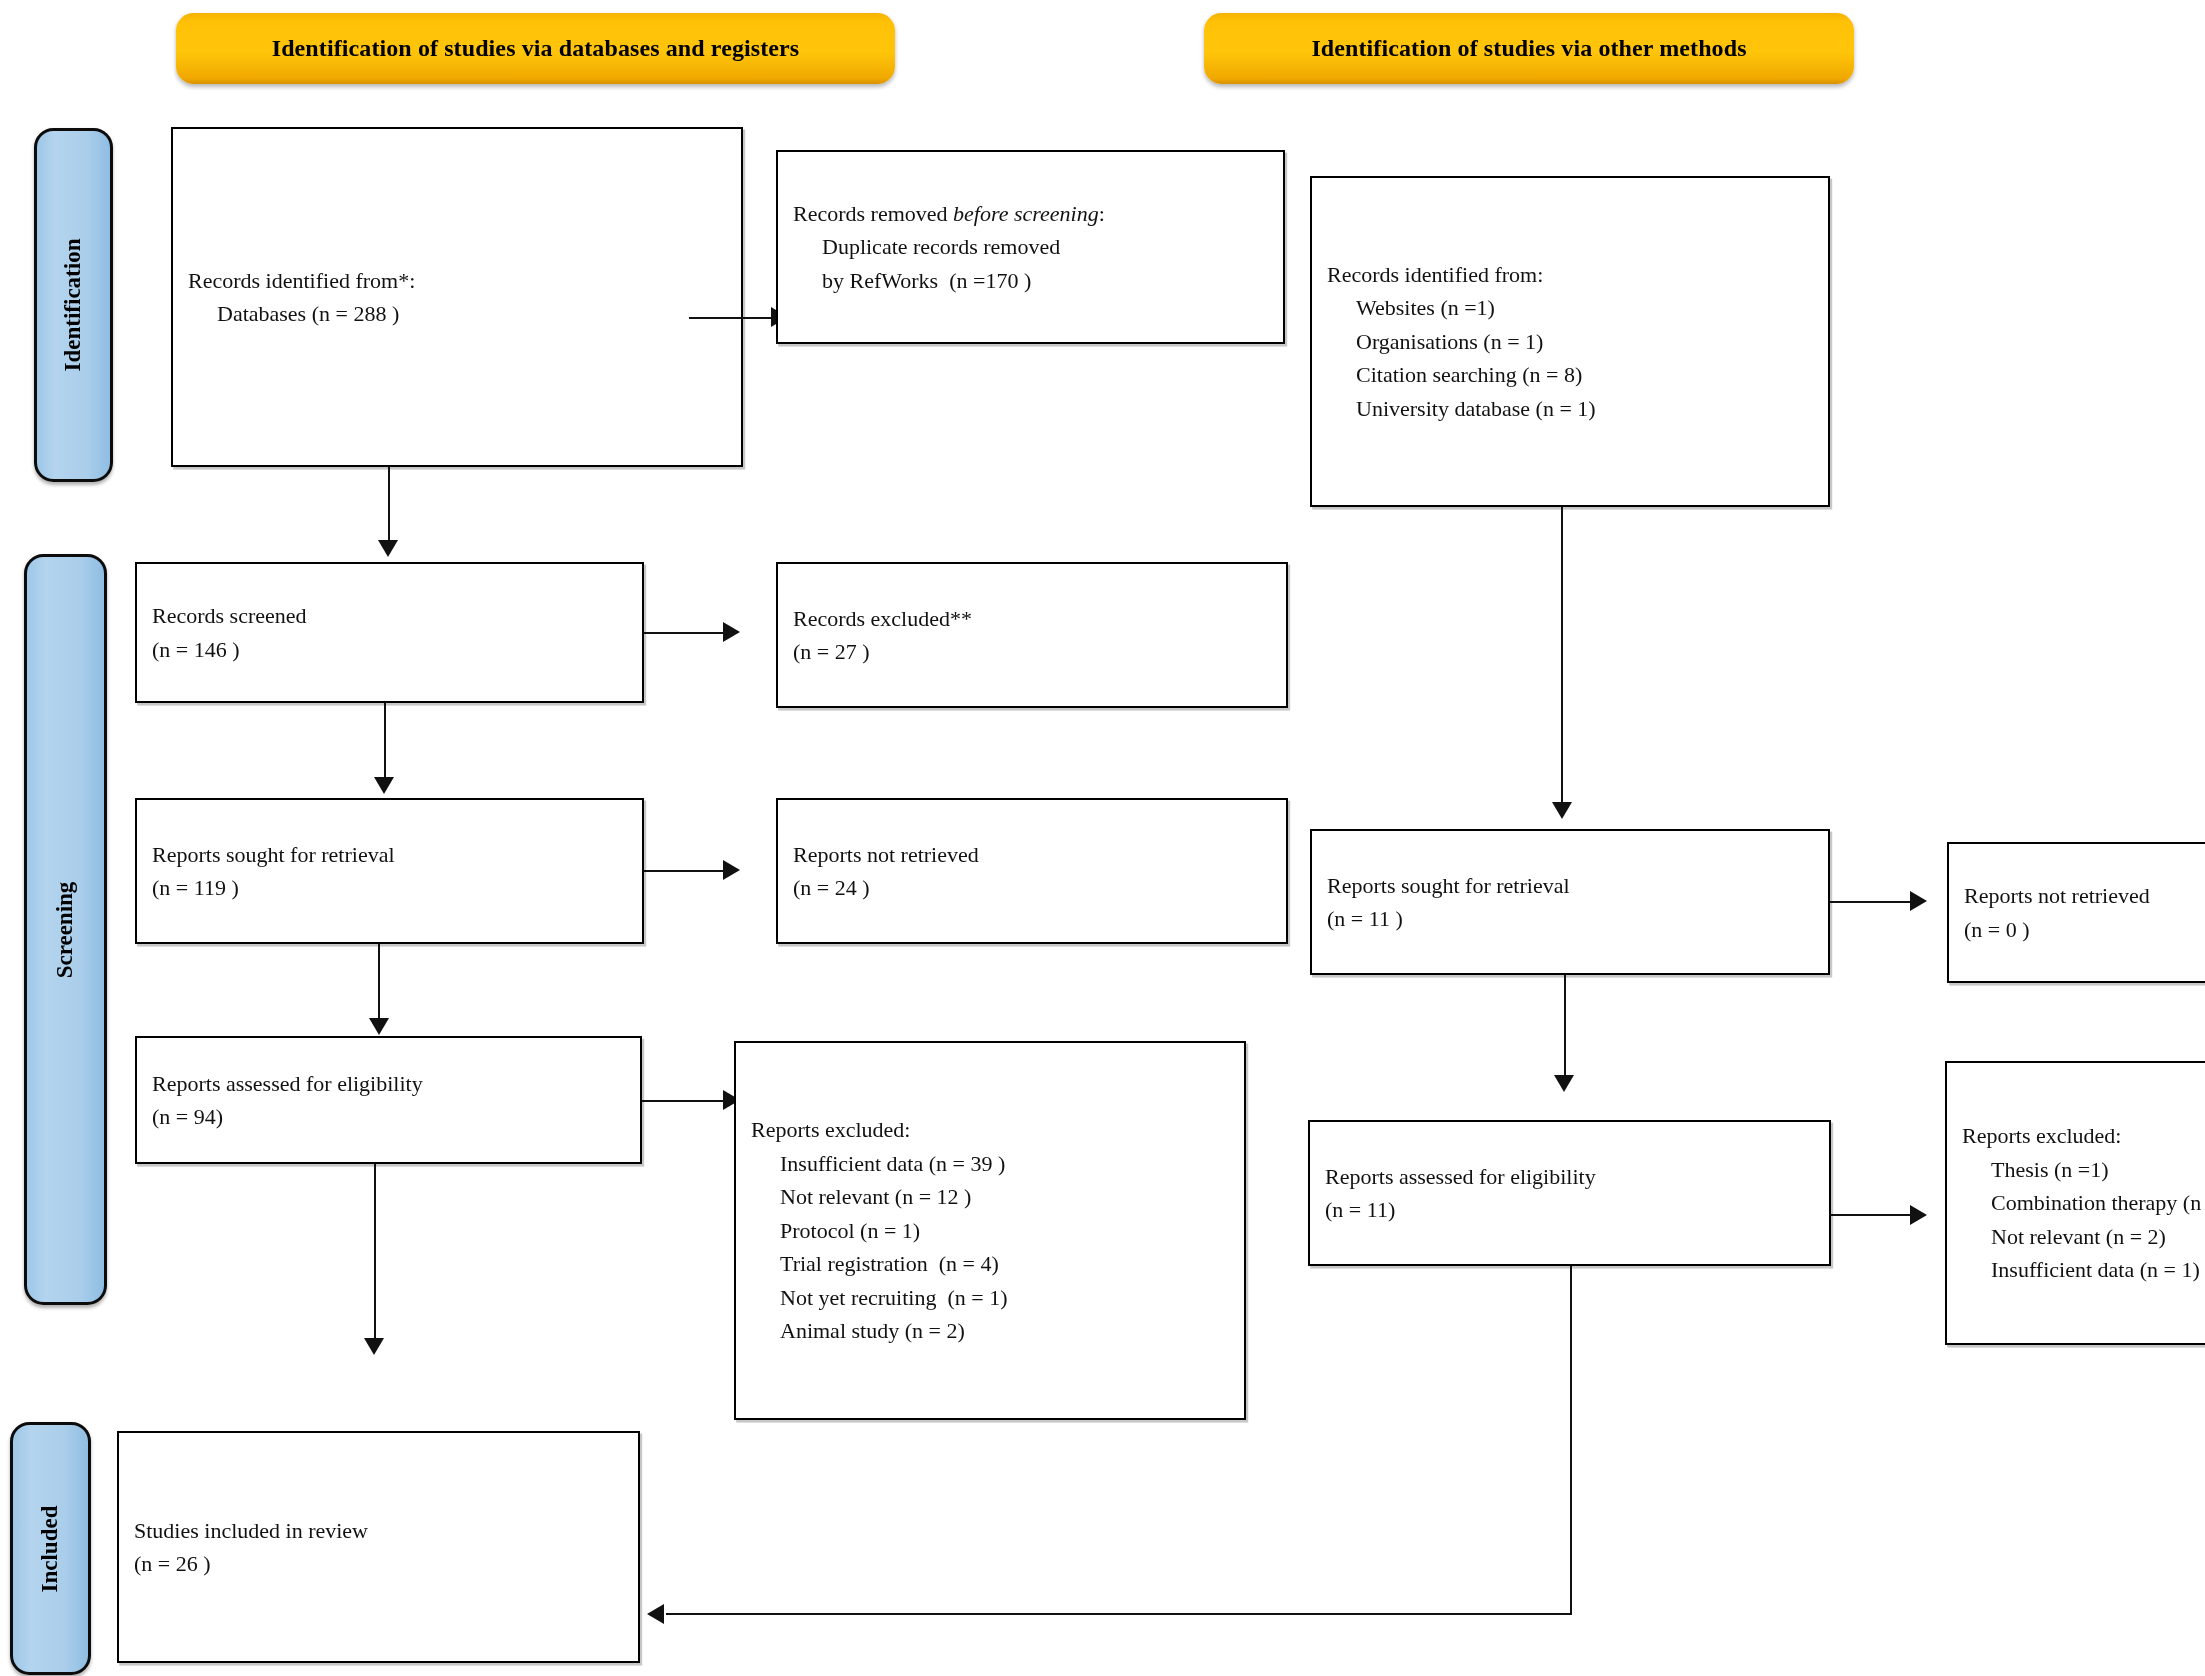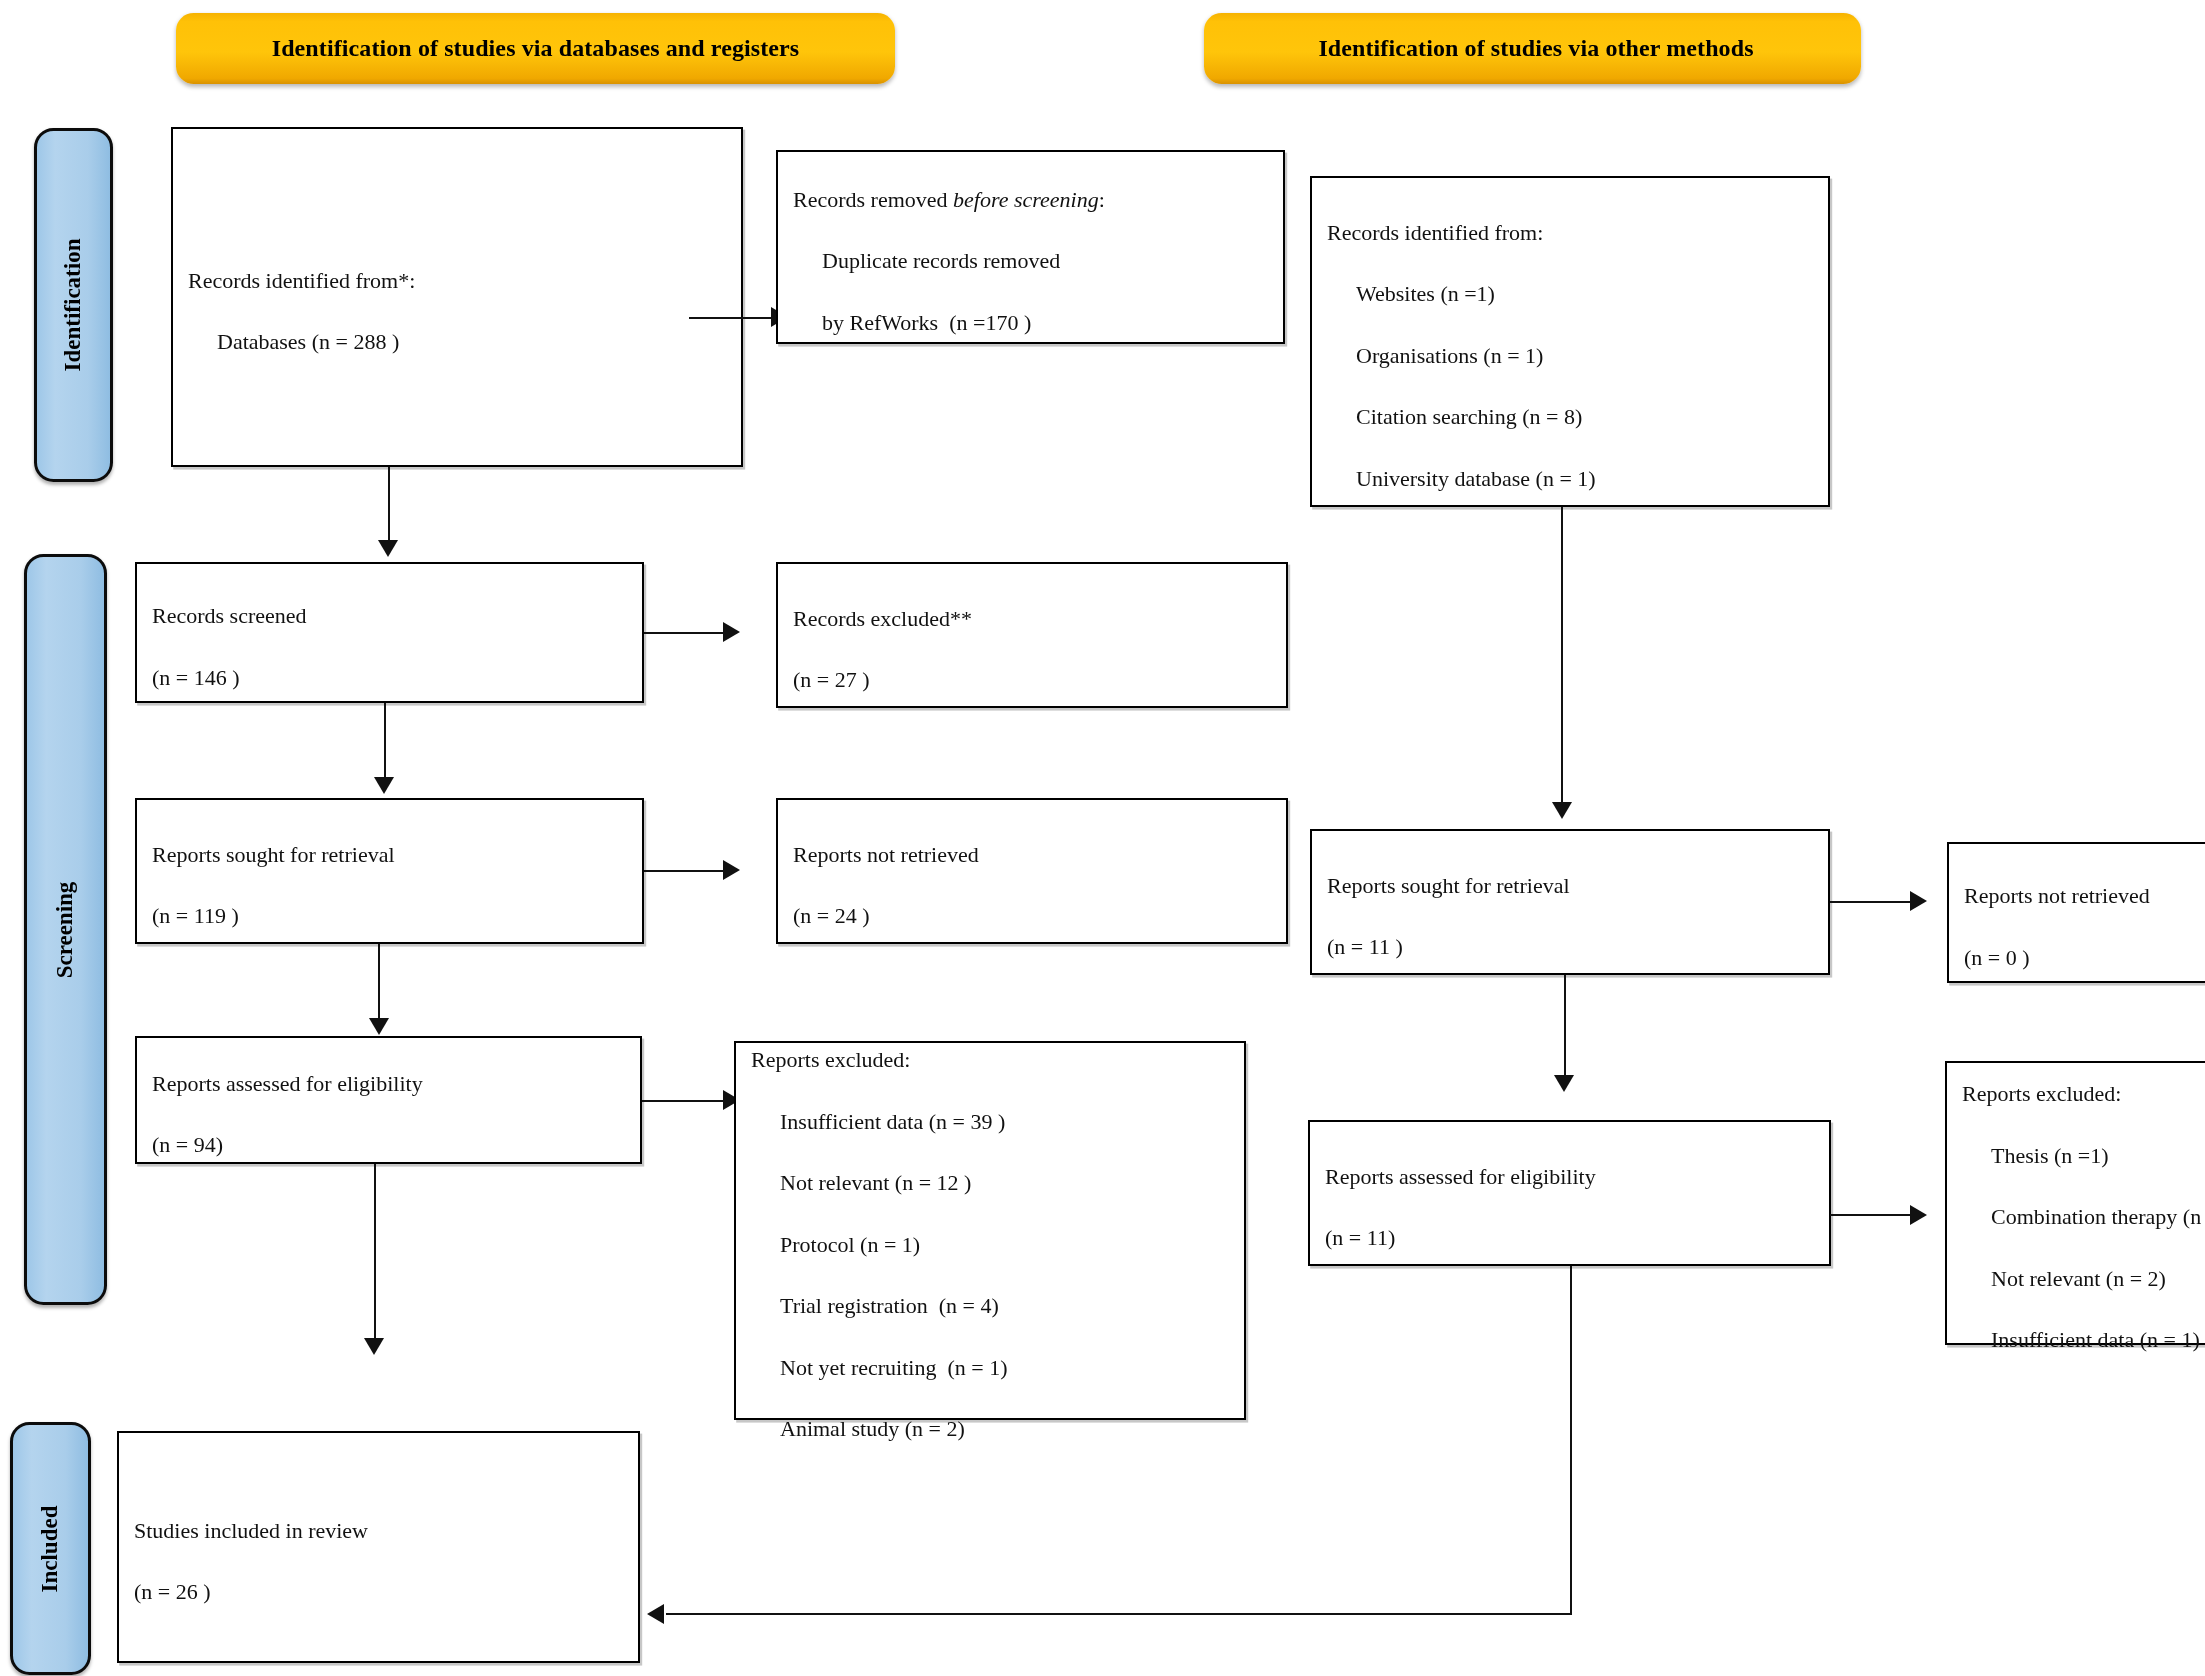--- a/index.html
+++ b/index.html
@@ -61,21 +61,20 @@
     display: flex;
     flex-direction: column;
     justify-content: center;
     padding: 11.5px 15px;
   }
   .pbox .ln {
     font-size: 22px;
     line-height: 1.52;
     color: #111111;
     white-space: pre-wrap;
-    margin-top: 28px;
   }
   .pbox .ln.indent { padding-left: 29px; }
   .pbox .ln .ital { font-style: italic; }
   .pbox .ln.justify {
     padding-left: 29px;
     text-align: justify;
     text-align-last: left;
   }
 
   
@@ -108,21 +107,21 @@
 </style>
 </head>
 <body>
 
 <div id="stage">
 
   <div class="banner" style="left:176px; top:13.2px; width:719px; height:71px;">
     <span>Identification of studies via databases and registers</span>
   </div>
 
-  <div class="banner" style="left:1204px; top:13.2px; width:650px; height:71px;padding-left:7px;">
+  <div class="banner" style="left:1204px; top:13.2px; width:650px; height:71px;">
     <span>Identification of studies via other methods</span>
   </div>
 
   <div class="stagebar" style="left:34px; top:128px; width:73px; height:348px;">
     <span>Identification</span>
   </div>
 
   <div class="stagebar" style="left:24px; top:554px; width:77px; height:745px;">
     <span>Screening</span>
   </div>

